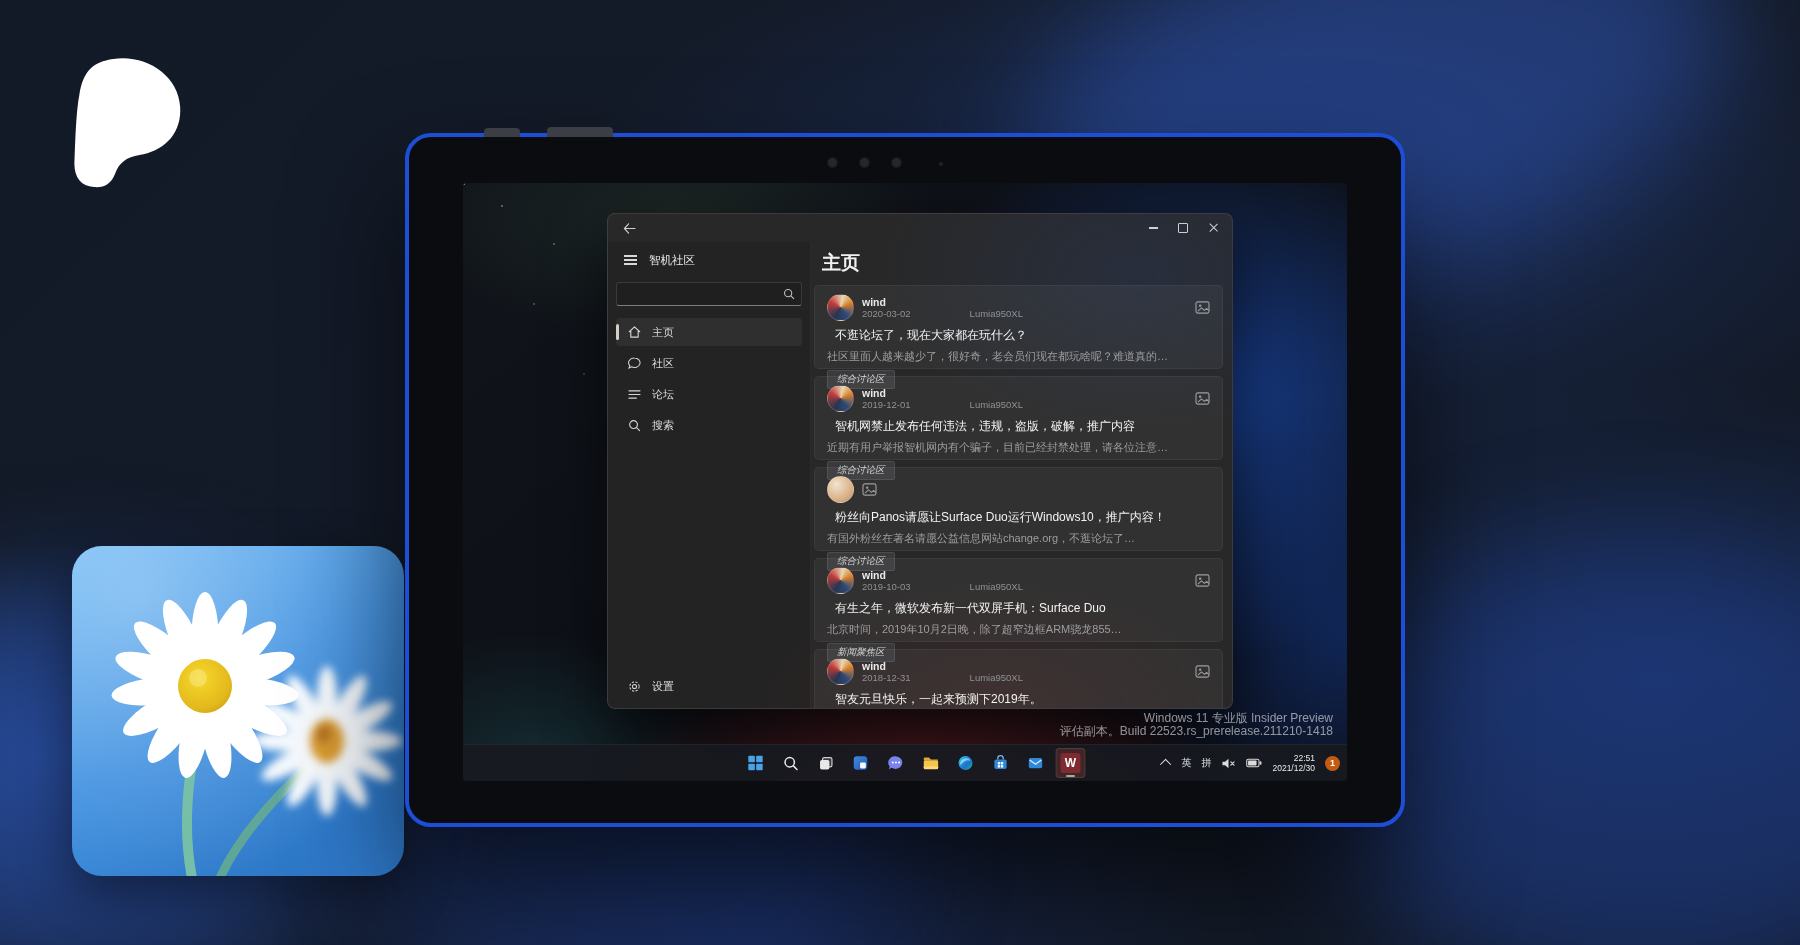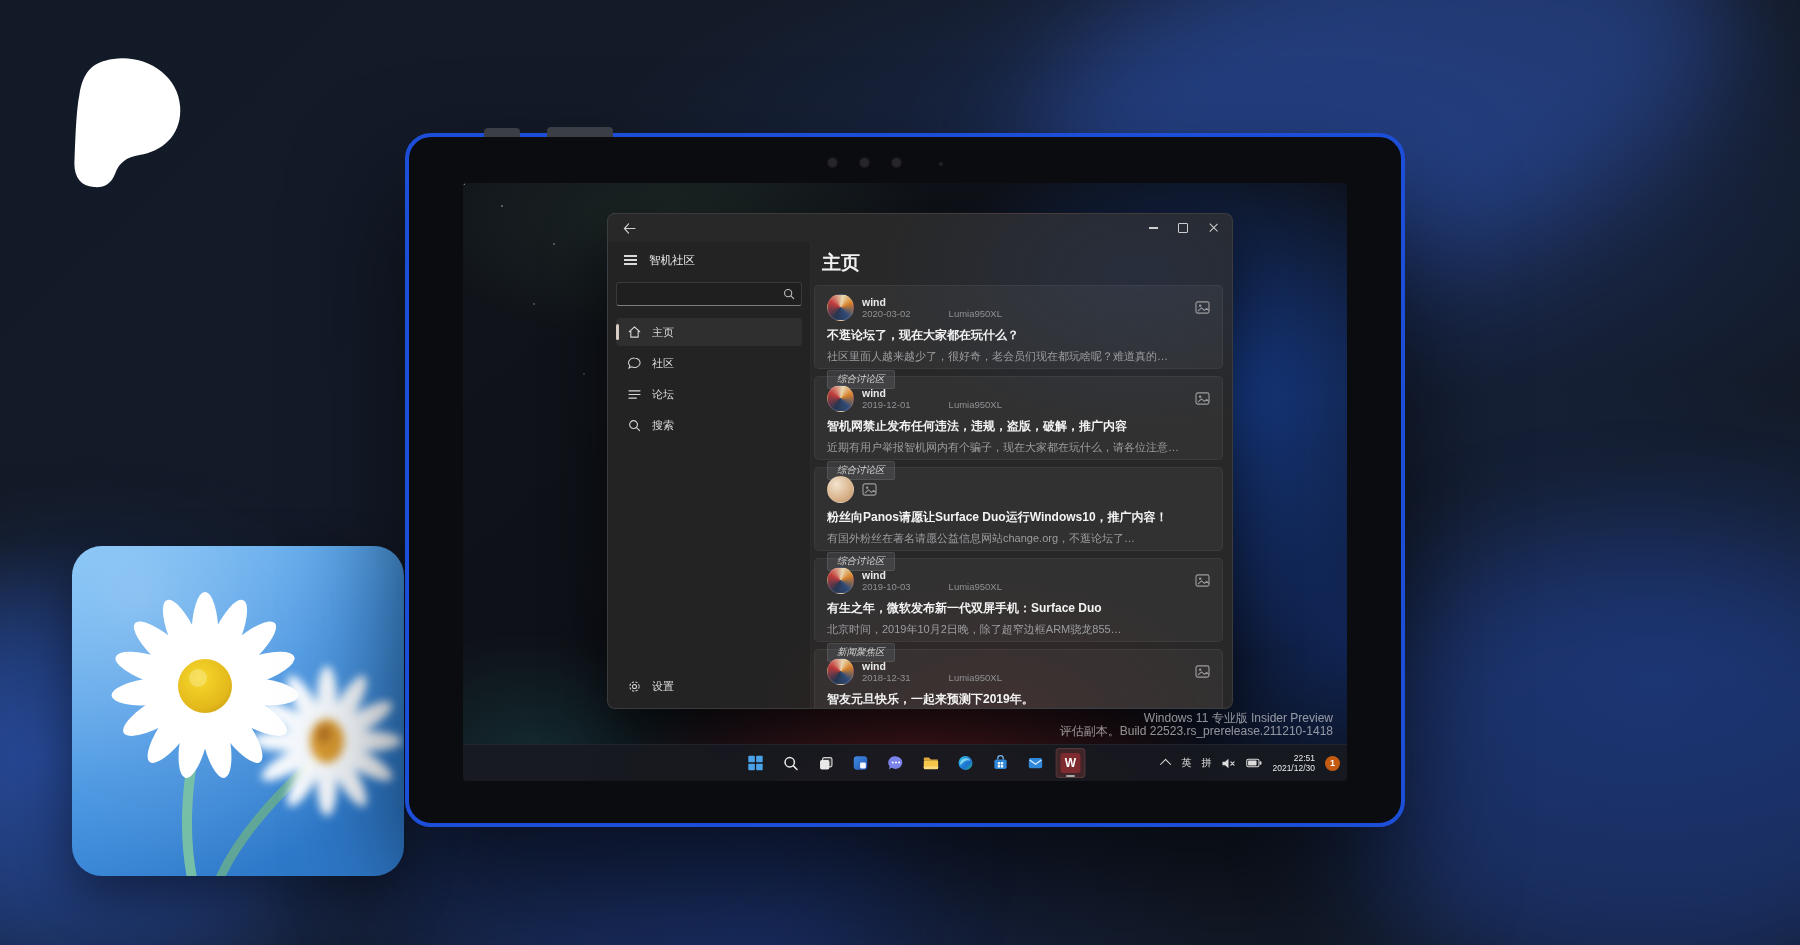--- a/index.html
+++ b/index.html
@@ -99,23 +99,23 @@
   .posts{flex:1;overflow:hidden;display:flex;flex-direction:column;gap:7px;}
   .post{flex:0 0 auto;height:84px;border-radius:5px;background:rgba(255,255,255,.045);
         border:1px solid rgba(255,255,255,.05);padding:8px 12px 0;box-sizing:border-box;position:relative;}
   .post-head{display:flex;align-items:center;gap:8px;}
   .avatar{width:25px;height:25px;border-radius:50%;flex:0 0 auto;border:1px solid rgba(255,255,255,.15);}
   .avA{background:conic-gradient(from 210deg,#27364f,#c13b3b 25%,#e8d8b0 45%,#d9822b 60%,#2f4a78 80%,#27364f);}
   .avB{background:radial-gradient(circle at 35% 30%,#f2e3cf,#d9b48c 60%,#b98a60);}
   .pmeta{flex:1;min-width:0;line-height:1.15;}
   .pauthor{font-size:10.5px;font-weight:700;color:#e9e9e9;}
   .psub{font-size:9.5px;color:#8f9094;margin-top:1px;}
-  .psub .dev{margin-left:0;padding-left:38px;}
+  .psub .dev{margin-left:21px;padding-left:38px;}
   .imgicon{flex:0 0 auto;opacity:.8;}
-  .ptitle{font-size:12px;font-weight:700;color:#f3f3f3;margin:6px 0 0;white-space:nowrap;overflow:hidden;}
+  .ptitle{font-size:12px;font-weight:400;color:#f3f3f3;margin:6px 8px 0;white-space:nowrap;overflow:hidden;}
   .pbody{font-size:11px;color:#9d9da1;margin:5px 0 0;white-space:nowrap;overflow:hidden;}
   .tag{display:inline-block;margin-top:6px;font-size:9.5px;color:#d2d2d2;background:#3a3a3c;
        border:1px solid #4c4c4e;border-radius:2px;padding:2px 9px;font-style:italic;}
   .tag:empty{display:none;}
 
   
   .watermark{position:absolute;right:14px;bottom:44px;text-align:right;color:rgba(255,255,255,.55);
              font-size:12px;line-height:12.5px;}
 
   
@@ -338,21 +338,21 @@
                   <div class="pauthor">wind</div>
                   <div class="psub"><span>2019-12-01</span><span class="dev">Lumia950XL</span></div>
                 </div>
                 <svg class="imgicon" width="15" height="13" viewBox="0 0 16 14">
                   <rect x="1" y="1" width="14" height="12" rx="2" stroke="#b9b9b9" stroke-width="1.2" fill="none"></rect>
                   <circle cx="5.5" cy="5" r="1.3" fill="#b9b9b9"></circle>
                     <path d="M3 11 L7 7.5 L10 10 L12.5 8 L15 10.5" stroke="#b9b9b9" stroke-width="1.1" fill="none"></path>
                   </svg>
               </div>
               <h3 class="ptitle">智机网禁止发布任何违法，违规，盗版，破解，推广内容</h3>
-              <p class="pbody">近期有用户举报智机网内有个骗子，现在大家都在玩什么，请各位注意…</p>
+              <p class="pbody">近期有用户举报智机网内有个骗子，目前已经封禁处理，请各位注意…</p>
               <span class="tag">综合讨论区</span>
             </article>
 
             <article class="post">
               <div class="post-head">
                 <span class="avatar avB"></span>
                 <svg class="imgicon" width="15" height="13" viewBox="0 0 16 14">
                   <rect x="1" y="1" width="14" height="12" rx="2" stroke="#b9b9b9" stroke-width="1.2" fill="none"></rect>
                   <circle cx="5.5" cy="5" r="1.3" fill="#b9b9b9"></circle>
                     <path d="M3 11 L7 7.5 L10 10 L12.5 8 L15 10.5" stroke="#b9b9b9" stroke-width="1.1" fill="none"></path>

